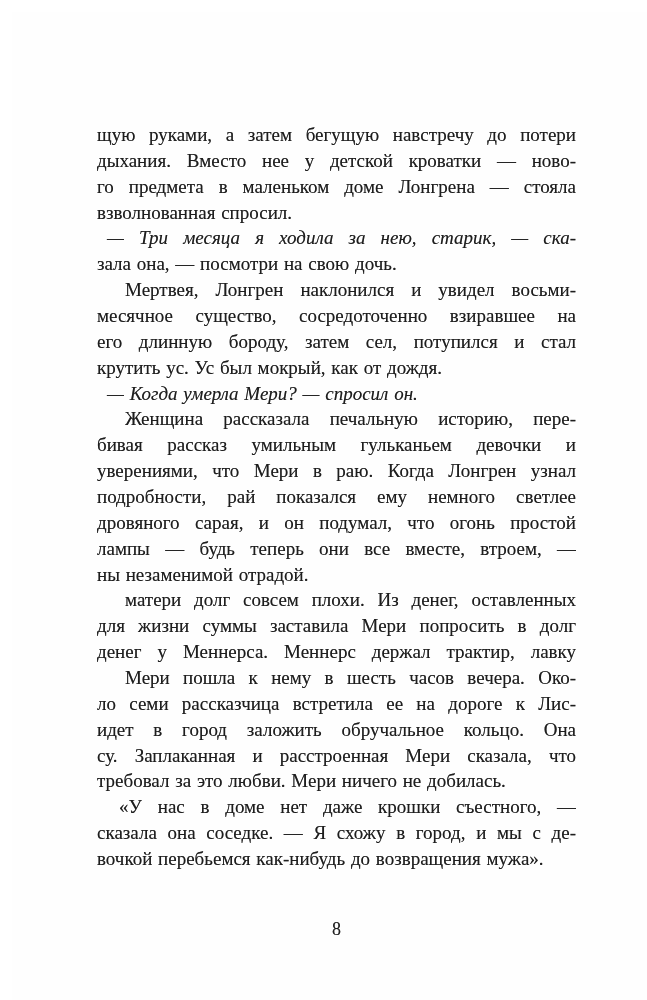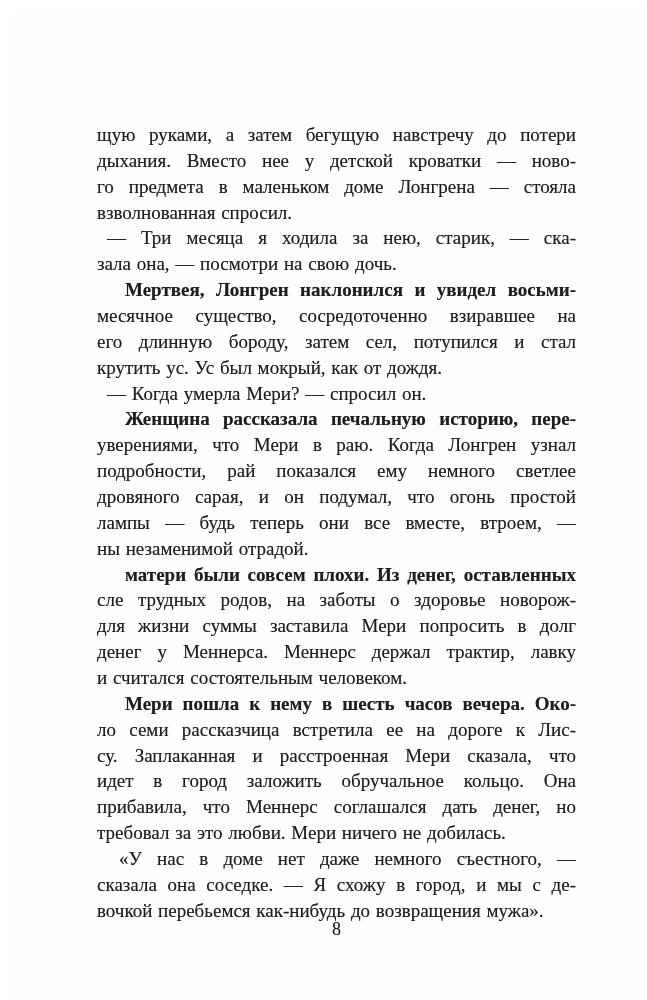--- a/index.html
+++ b/index.html
@@ -35,22 +35,22 @@
     line-height: 21.86px;
     text-align: justify;
     text-align-last: justify;
     overflow: hidden;
     white-space: normal;
     word-spacing: 1px;
   }
   .line.last {
     text-align-last: left;
   }
-  .para.indent-normal  .line:first-child { padding-left: 28px; font-weight: bold; }
-  .para.indent-dialogue .line:first-child { padding-left: 10px; }
+  .para.indent-normal  .line:first-child { padding-left: 28px; }
+  .para.indent-dialogue .line:first-child { padding-left: 10px; font-style: italic; }
   .para.indent-quote   .line:first-child { padding-left: 22px; }
   .para.indent-none    .line:first-child { padding-left: 0; }
   .page-number {
     position: absolute;
     left: 77px;
     top: 903px;
     width: 487px;
     text-align: center;
     font-size: 18px;
     color: #222222;
@@ -76,41 +76,39 @@
         <div class="line">Мертвея, Лонгрен наклонился и увидел восьми-</div>
         <div class="line">месячное существо, сосредоточенно взиравшее на</div>
         <div class="line">его длинную бороду, затем сел, потупился и стал</div>
         <div class="line last">крутить ус. Ус был мокрый, как от дождя.</div>
       </div>
       <div class="para indent-dialogue">
         <div class="line last">— Когда умерла Мери? — спросил он.</div>
       </div>
       <div class="para indent-normal">
         <div class="line">Женщина рассказала печальную историю, пере-</div>
+        <div class="line">бивая рассказ умильным гульканьем девочки и</div>
         <div class="line">уверениями, что Мери в раю. Когда Лонгрен узнал</div>
         <div class="line">подробности, рай показался ему немного светлее</div>
         <div class="line">дровяного сарая, и он подумал, что огонь простой</div>
         <div class="line">лампы — будь теперь они все вместе, втроем, —</div>
         <div class="line last">ны незаменимой отрадой.</div>
       </div>
       <div class="para indent-normal">
-        <div class="line">матери были совсем плохи. Из денег, оставленных</div>
-        <div class="line">сле трудных родов, на заботы о здоровье новорож-</div>
+        <div class="line">матери долг совсем плохи. Из денег, оставленных</div>
         <div class="line">для жизни суммы заставила Мери попросить в долг</div>
         <div class="line">денег у Меннерса. Меннерс держал трактир, лавку</div>
-        <div class="line last">и считался состоятельным человеком.</div>
       </div>
       <div class="para indent-normal">
         <div class="line">Мери пошла к нему в шесть часов вечера. Око-</div>
         <div class="line">ло семи рассказчица встретила ее на дороге к Лис-</div>
+        <div class="line">идет в город заложить обручальное кольцо. Она</div>
         <div class="line">су. Заплаканная и расстроенная Мери сказала, что</div>
-        <div class="line">идет в город заложить обручальное кольцо. Она</div>
-        <div class="line">прибавила, что Меннерс соглашался дать денег, но</div>
         <div class="line last">требовал за это любви. Мери ничего не добилась.</div>
       </div>
       <div class="para indent-quote">
-        <div class="line">«У нас в доме нет даже немного съестного, —</div>
+        <div class="line">«У нас в доме нет даже крошки съестного, —</div>
         <div class="line">сказала она соседке. — Я схожу в город, и мы с де-</div>
         <div class="line last">вочкой перебьемся как-нибудь до возвращения мужа».</div>
       </div>
     </div>
   <div class="page-number">8</div>
 </div>
 
 </body></html>

